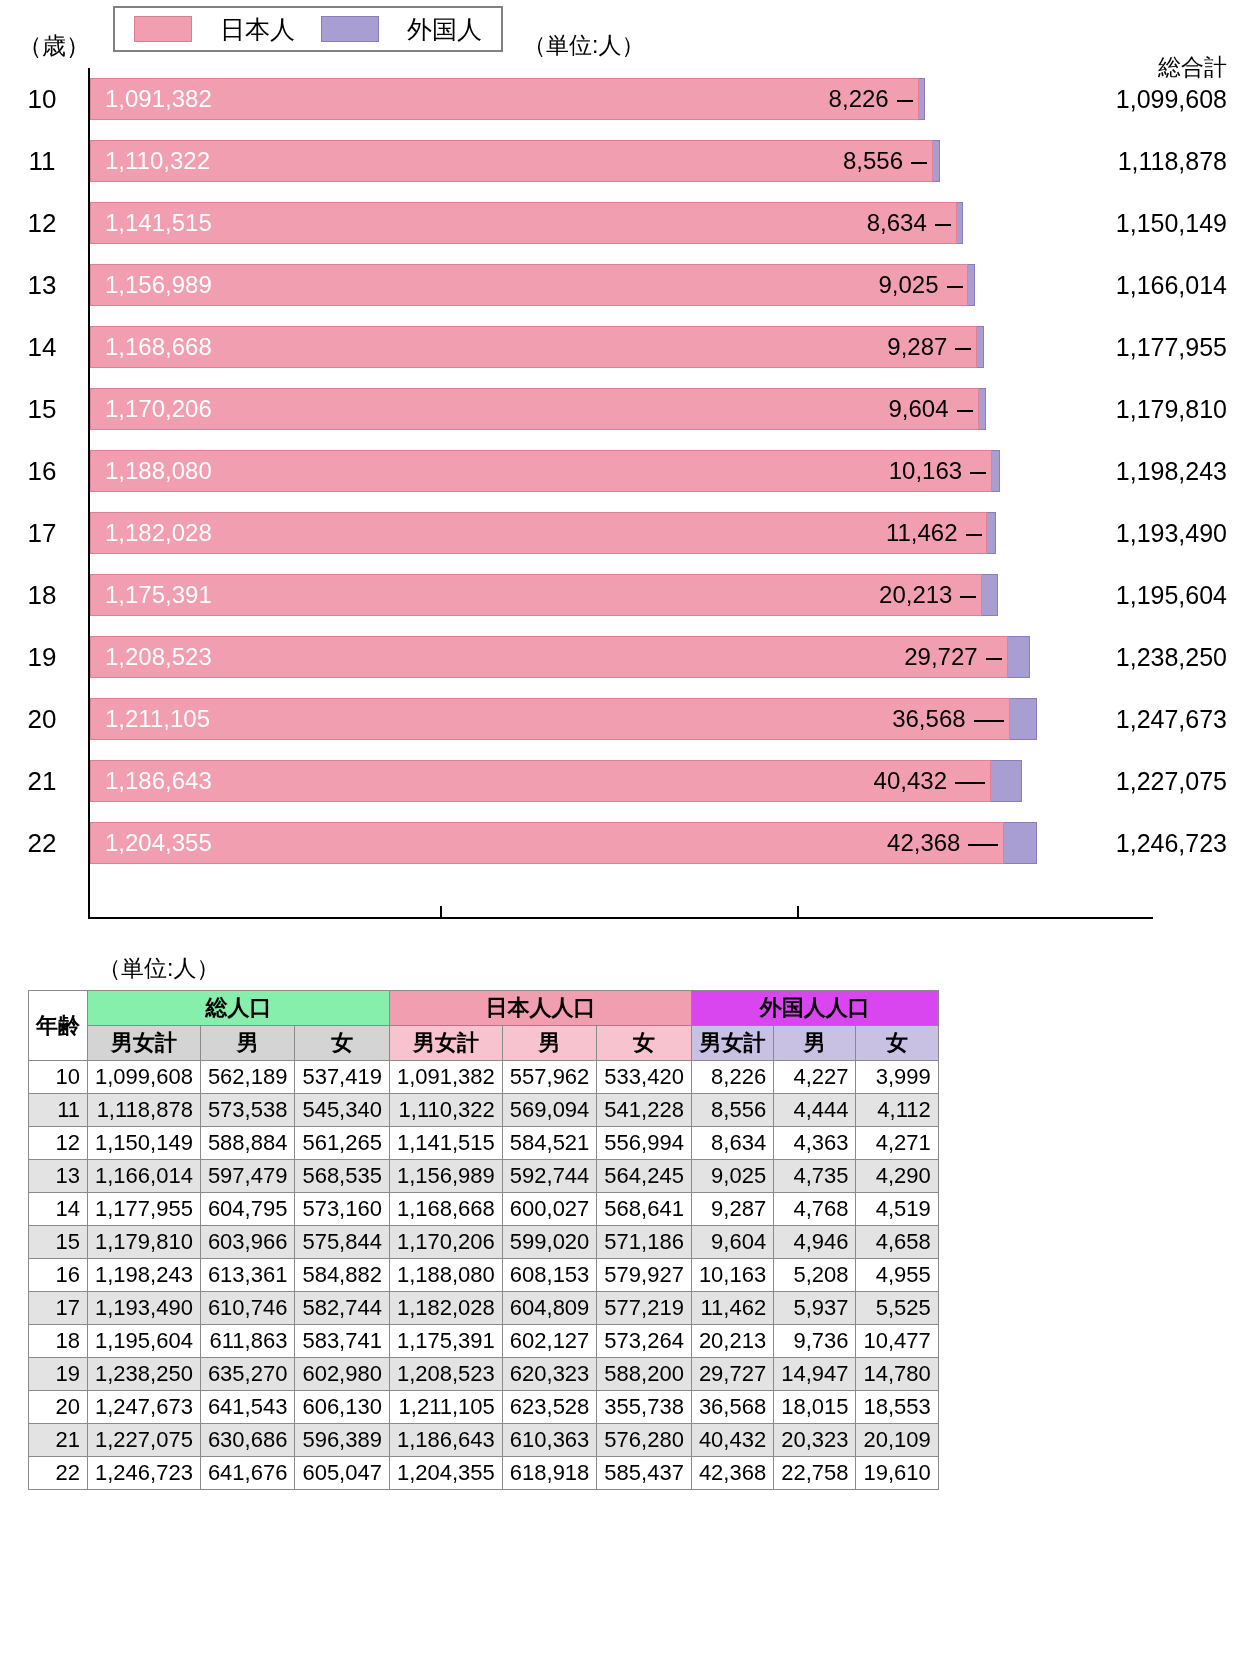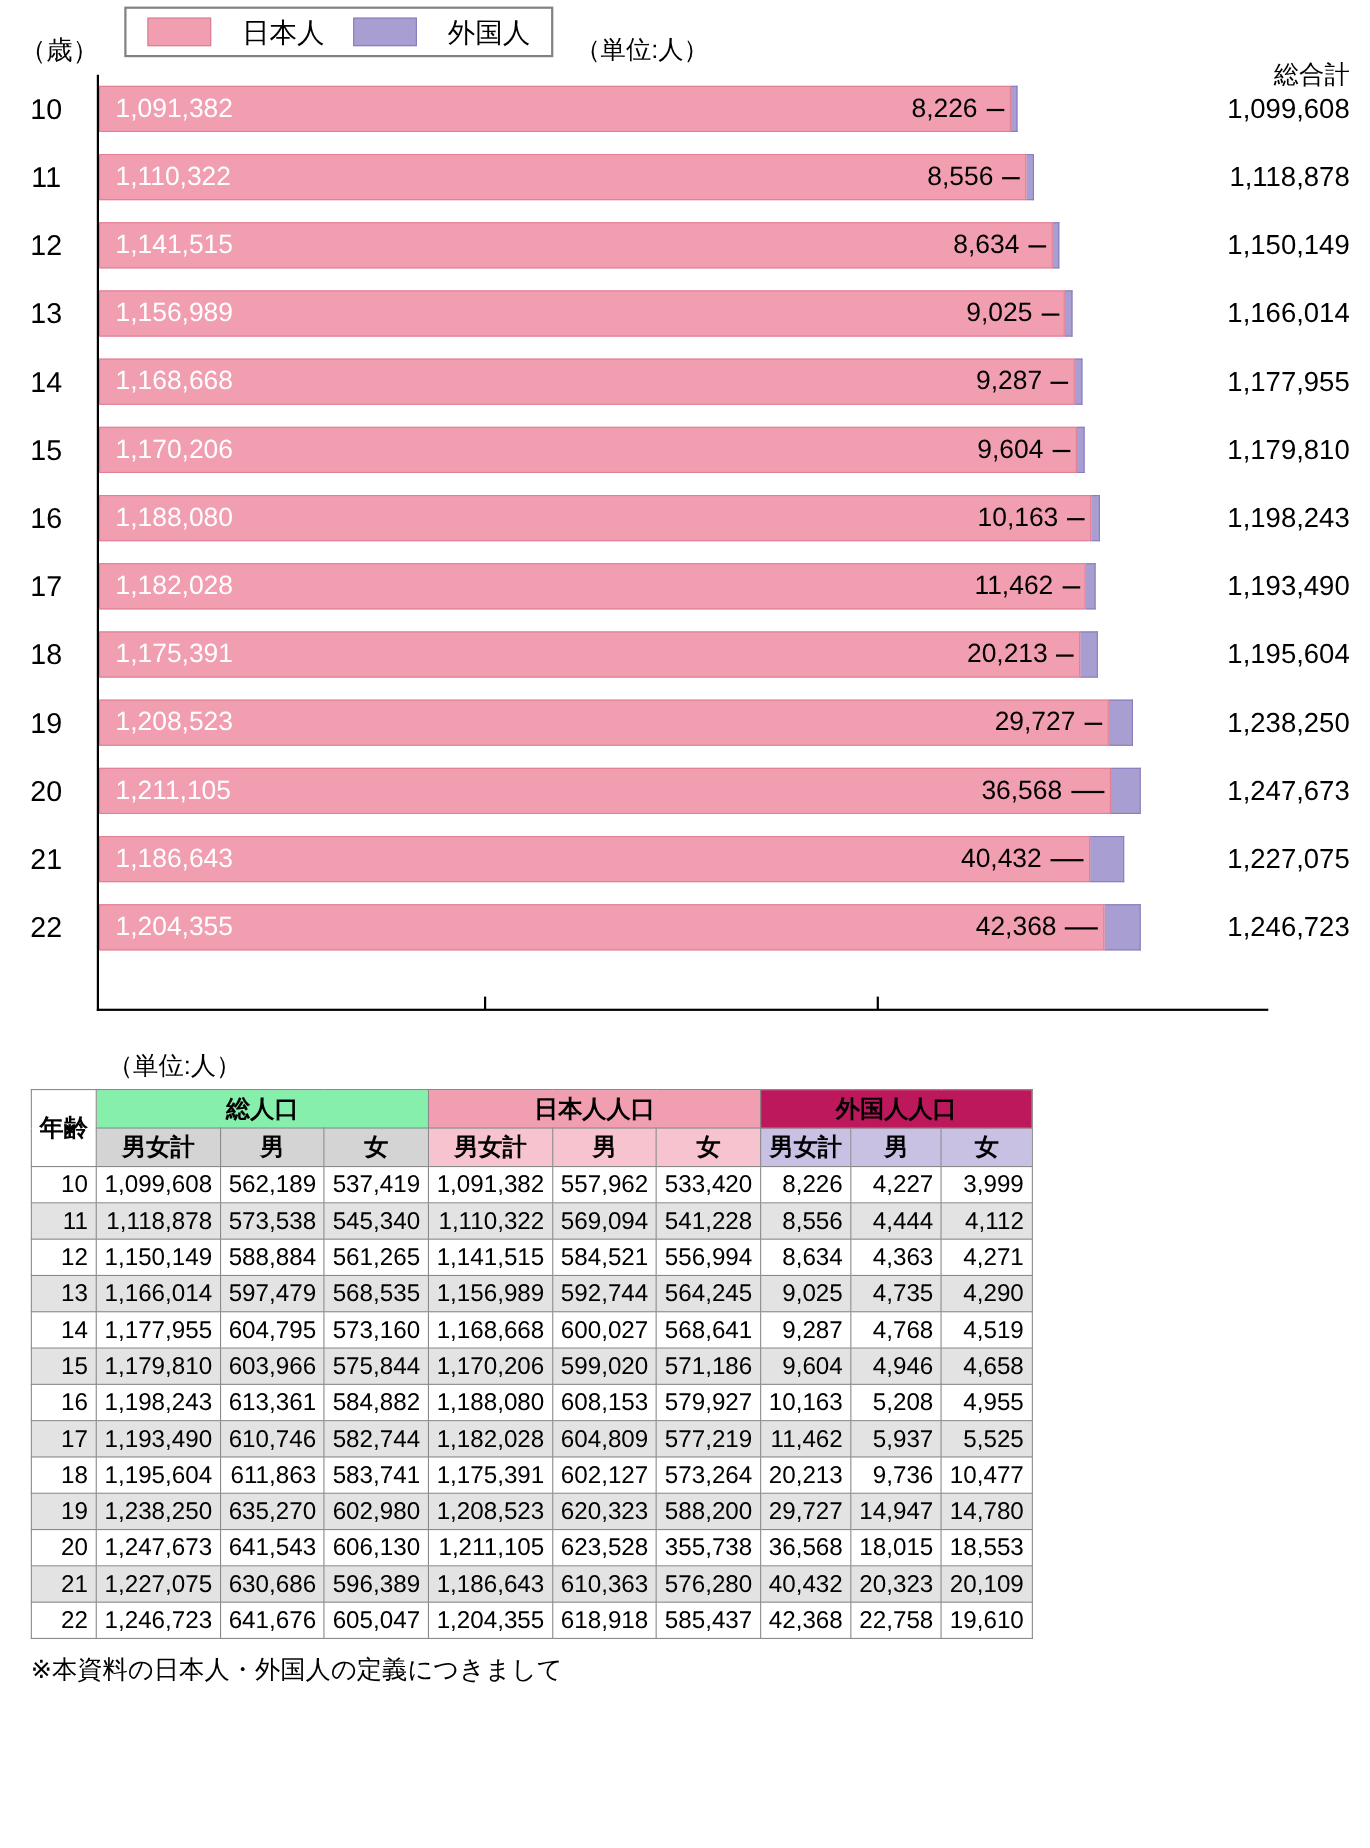--- a/index.html
+++ b/index.html
@@ -163,21 +163,21 @@
     text-align: right;
     white-space: nowrap;
     height: 33px;
   }
   table.data thead th {
     text-align: center;
     font-weight: bold;
   }
   th.grp-total { background: #86efac; }
   th.grp-jp { background: #f19eb0; }
-  th.grp-fr { background: #be185d; font-family: Liberation Serif, serif; }
+  th.grp-fr { background: #d946ef; font-family: Liberation Serif, serif; }
   th.sub-total { background: #d4d4d4; font-weight: bold; }
   th.sub-jp { background: #f7c3ce; font-weight: bold; }
   th.sub-fr { background: #c9c1e3; font-weight: bold; }
   th.age-head { background: #ffffff; font-weight: bold; text-align: center; margin-left: 32px; }
   td.age { text-align: center; background: inherit; }
   tbody tr.odd td { background: #ffffff; }
   tbody tr.even td { background: #e3e3e3; }
   td.dash-right { border-right: 1px dashed #8a8a8a; }
   td.solid-right { border-right: 2px solid #6a6a6a; }
   th.solid-right { border-right: 2px solid #6a6a6a; }
@@ -546,16 +546,15 @@
           <td class="dash-right">618,918</td>
           <td class="solid-right">585,437</td>
           <td class="dash-right">42,368</td>
           <td class="dash-right">22,758</td>
           <td>19,610</td>
         </tr>
       </tbody>
   </table>
 
   <div class="footnotes">
-    <div>※本資料の日本人・外国人の定義につきまして</div>
   </div>
 
 </div>
 
 </body></html>

